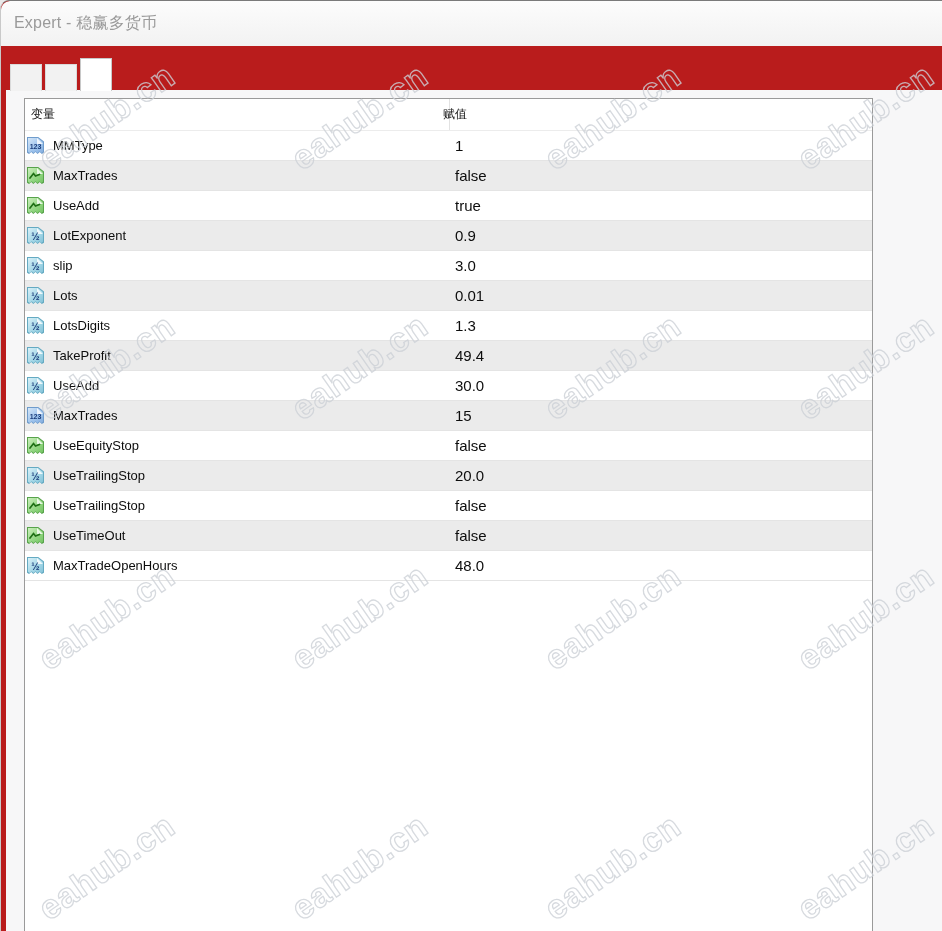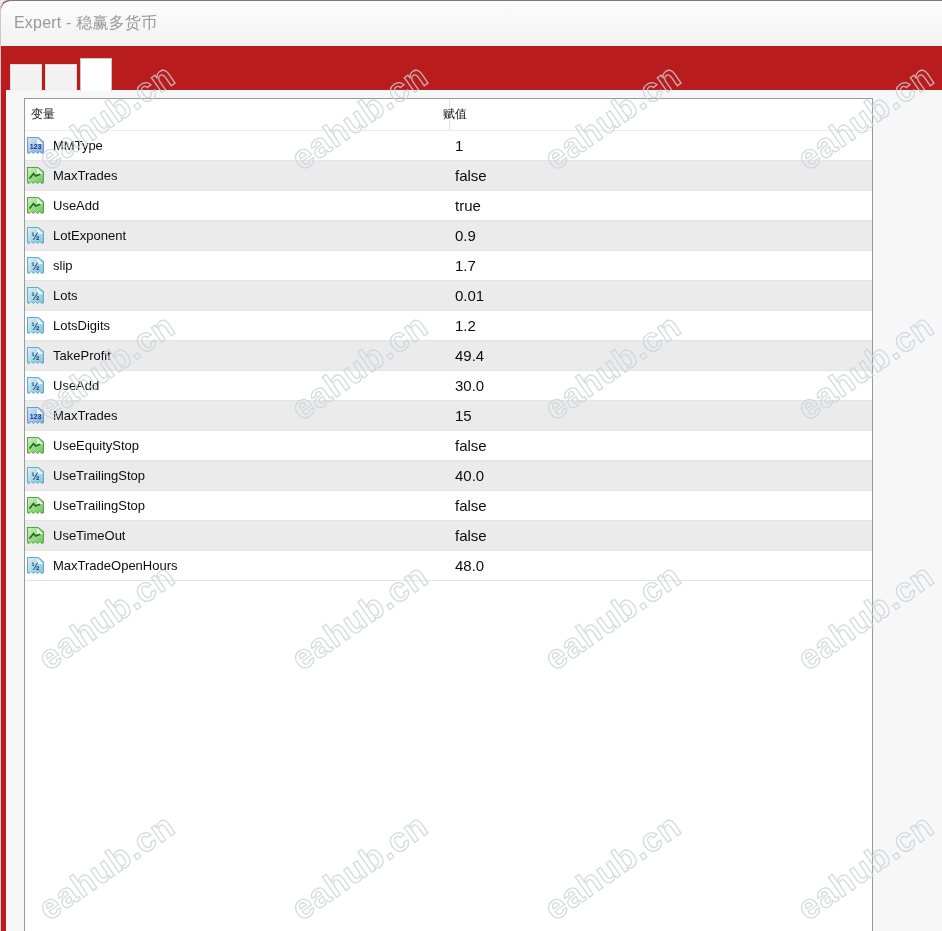--- a/index.html
+++ b/index.html
@@ -187,21 +187,21 @@
         </div>
           <div class="prow">
           <span class="picon icon-double">
             <span class="edge"></span>
             <span class="fill"></span>
             <span class="fold"></span>
 
             <span class="glyph">½</span>
           </span>
           <span class="pname">slip</span>
-          <span class="pvalue">1.7</span>
+          <span class="pvalue">3.0</span>
         </div>
           <div class="prow stripe">
           <span class="picon icon-double">
             <span class="edge"></span>
             <span class="fill"></span>
             <span class="fold"></span>
 
             <span class="glyph">½</span>
           </span>
           <span class="pname">Lots</span>
@@ -209,21 +209,21 @@
         </div>
           <div class="prow">
           <span class="picon icon-double">
             <span class="edge"></span>
             <span class="fill"></span>
             <span class="fold"></span>
 
             <span class="glyph">½</span>
           </span>
           <span class="pname">LotsDigits</span>
-          <span class="pvalue">1.2</span>
+          <span class="pvalue">1.3</span>
         </div>
           <div class="prow stripe">
           <span class="picon icon-double">
             <span class="edge"></span>
             <span class="fill"></span>
             <span class="fold"></span>
 
             <span class="glyph">½</span>
           </span>
           <span class="pname">TakeProfit</span>
@@ -266,21 +266,21 @@
         </div>
           <div class="prow stripe">
           <span class="picon icon-double">
             <span class="edge"></span>
             <span class="fill"></span>
             <span class="fold"></span>
 
             <span class="glyph">½</span>
           </span>
           <span class="pname">UseTrailingStop</span>
-          <span class="pvalue">40.0</span>
+          <span class="pvalue">20.0</span>
         </div>
           <div class="prow">
           <span class="picon icon-bool">
             <span class="edge"></span>
             <span class="fill"></span>
             <span class="fold"></span>
             <svg class="zigzag" viewBox="0 0 12 9">
               <polyline points="1,7 4.5,2.5 6.5,5 10.5,3.5"></polyline>
             </svg>
 

